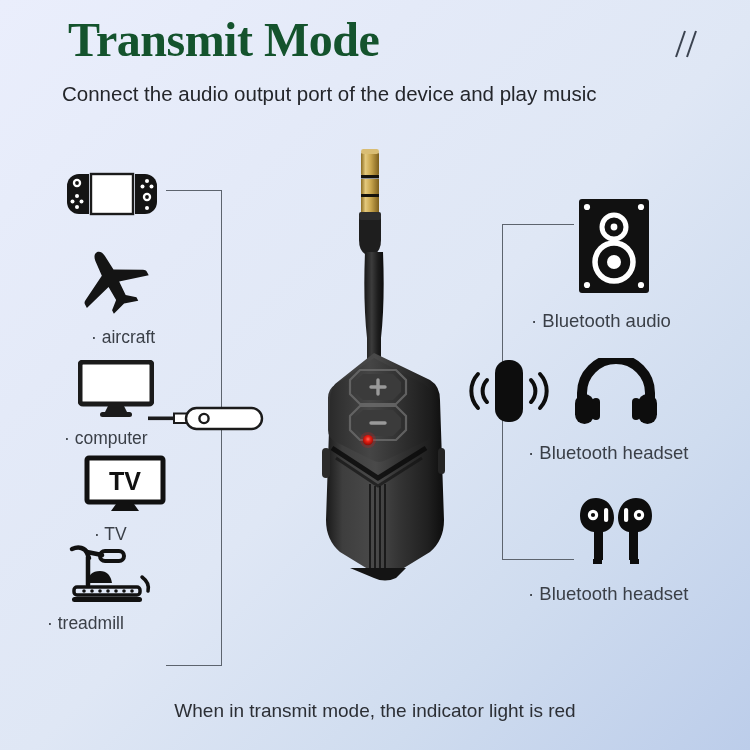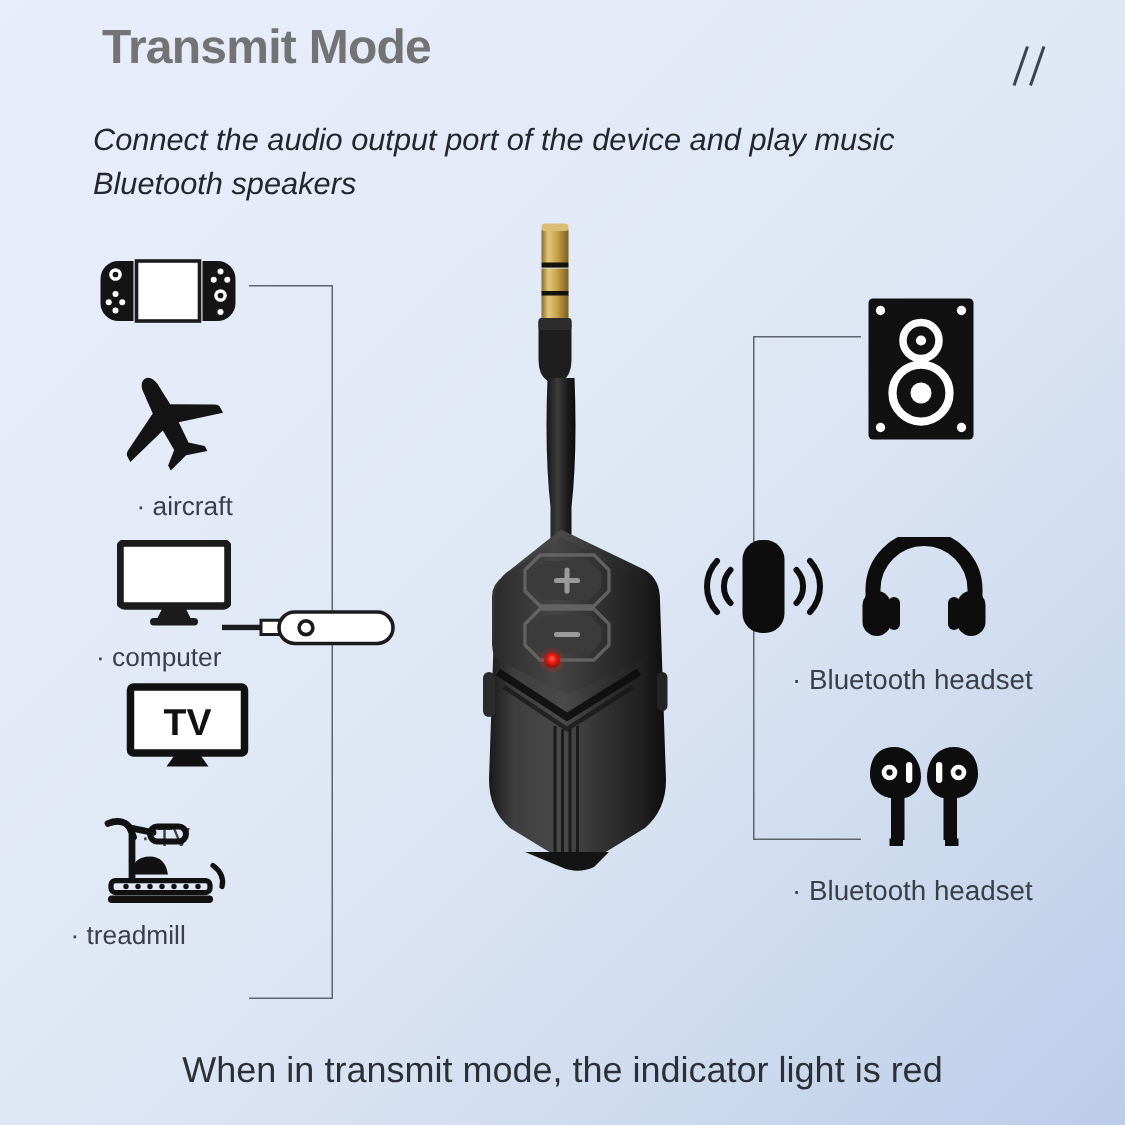--- a/index.html
+++ b/index.html
@@ -8,29 +8,29 @@
     font-family: "Liberation Sans", sans-serif;
     background: linear-gradient(135deg, #eaeefc 0%, #e4eaf8 28%, #dfe7f5 52%, #cfdcef 76%, #bccdea 100%);
     position:relative; overflow:hidden;
     -webkit-font-smoothing:antialiased;
   }
   .stage { position:absolute; inset:0; }
   .abs { position:absolute; }
 
   
   #page-title {
-    left:68px; top:14px; font-size:32px; font-weight:bold; color:#737373;
-    letter-spacing:-0.5px; line-height:1.1;
+    left:68px; top:14px; font-size:48px; font-weight:bold; color:#14532d;
+    letter-spacing:-0.5px; line-height:1.1;font-family:Liberation Serif, serif;
   }
   #slashes {
     right:48px; top:27px; width:40px; height:34px;
   }
   #desc {
     left:62px; top:80px; width:630px;
-    font-size:20.5px; color:#24262b; line-height:28.5px; font-weight:400;font-style:italic;
+    font-size:20.5px; color:#24262b; line-height:28.5px; font-weight:400;
   }
   #desc div { white-space:nowrap; }
 
   
   .line { background:#5d646e; }
   .vline { width:1.4px; }
   .hline { height:1.4px; }
 
   
   .lbl {
@@ -38,40 +38,39 @@
     font-family:"Liberation Sans", sans-serif;
   }
   .lbl-lg { font-size:18.5px; }
 
   
   .icon { display:block; }
 
   
   #bottom-caption {
     left:0; right:0; top:700px; text-align:center;
-    font-size:24px; color:#2c2f35;
+    font-size:19px; color:#2c2f35;
   }
 </style>
 </head>
 <body>
 
 <div class="stage">
 
   <div class="abs" id="page-title">Transmit Mode</div>
 
   <div class="abs" id="slashes">
     <svg width="40" height="34" viewBox="0 0 40 34">
       <line x1="14" y1="30" x2="23" y2="4" stroke="#3b4350" stroke-width="2"></line>
       <line x1="25" y1="30" x2="34" y2="4" stroke="#3b4350" stroke-width="2"></line>
     </svg>
   </div>
 
   <div class="abs" id="desc">
     <div>Connect the audio output port of the device and play music</div>
-    <div>Bluetooth speakers</div>
   </div>
 
   <div class="abs line hline" style="left:166px; top:190px; width:56px;"></div>
 
   <div class="abs line vline" style="left:221px; top:190px; height:476px;"></div>
 
   <div class="abs line hline" style="left:166px; top:665px; width:56px;"></div>
 
   <div class="abs" style="left:57px; top:172px;">
     <svg class="icon" width="110" height="44" viewBox="0 0 110 44">
@@ -111,21 +110,21 @@
   </div>
   <div class="abs lbl" style="left:64px; top:428px;">· computer</div>
 
   <div class="abs" style="left:72px; top:455px;padding-left:12px;">
     <svg class="icon" width="82" height="60" viewBox="0 0 82 60">
       <rect x="3" y="3" width="76" height="44" rx="2" fill="#ffffff" stroke="#111111" stroke-width="5"></rect>
       <path d="M32 49 h18 l5 7 h-28 z" fill="#111111"></path>
       <text x="41" y="35" text-anchor="middle" font-family="Liberation Sans, sans-serif" font-size="25" font-weight="bold" fill="#111111">TV</text>
     </svg>
   </div>
-  <div class="abs lbl" style="left:94px; top:548px;">· TV</div>
+  <div class="abs lbl" style="left:94px; top:524px;">· TV</div>
 
   <div class="abs" style="left:64px; top:543px;">
     <svg class="icon" width="92" height="66" viewBox="0 0 92 66">
       <path d="M8 6 c7 -3 13 -1 15 4 l2 5" stroke="#111111" stroke-width="4.5" fill="none" stroke-linecap="round"></path>
       <rect x="36" y="8" width="24" height="10" rx="5" fill="none" stroke="#111111" stroke-width="4"></rect>
       <line x1="23" y1="9" x2="38" y2="12" stroke="#111111" stroke-width="4.5" stroke-linecap="round"></line>
       <path d="M24 14 L24 42" stroke="#111111" stroke-width="4.5" stroke-linecap="round"></path>
       <path d="M24 40 q0 -12 12 -12 q10 0 12 12 z" fill="#111111"></path>
       <rect x="10" y="44" width="66" height="8" rx="3" fill="none" stroke="#111111" stroke-width="3.5"></rect>
       <g fill="#111111">
@@ -253,20 +252,21 @@
       <circle cx="9" cy="9" r="3.1" fill="#ffffff"></circle>
       <circle cx="63" cy="9" r="3.1" fill="#ffffff"></circle>
       <circle cx="9" cy="87" r="3.1" fill="#ffffff"></circle>
       <circle cx="63" cy="87" r="3.1" fill="#ffffff"></circle>
       <circle cx="36" cy="29" r="12" fill="none" stroke="#ffffff" stroke-width="5"></circle>
       <circle cx="36" cy="29" r="3.4" fill="#ffffff"></circle>
       <circle cx="36" cy="64" r="19" fill="none" stroke="#ffffff" stroke-width="5.5"></circle>
       <circle cx="36" cy="64" r="7" fill="#ffffff"></circle>
     </svg>
   </div>
+  <div class="abs lbl lbl-lg" style="left:531px; top:310px;">· Bluetooth audio</div>
 
   <div class="abs" style="left:468px; top:358px;">
     <svg class="icon" width="82" height="66" viewBox="0 0 82 66">
       <rect x="27" y="2" width="28" height="62" rx="13" fill="#0d0d0d"></rect>
       <g fill="none" stroke="#0d0d0d" stroke-width="4" stroke-linecap="round">
         <path d="M19 22 a16 16 0 0 0 0 22"></path>
         <path d="M10 16 a25 25 0 0 0 0 34"></path>
         <path d="M63 22 a16 16 0 0 1 0 22"></path>
         <path d="M72 16 a25 25 0 0 1 0 34"></path>
       </g>

